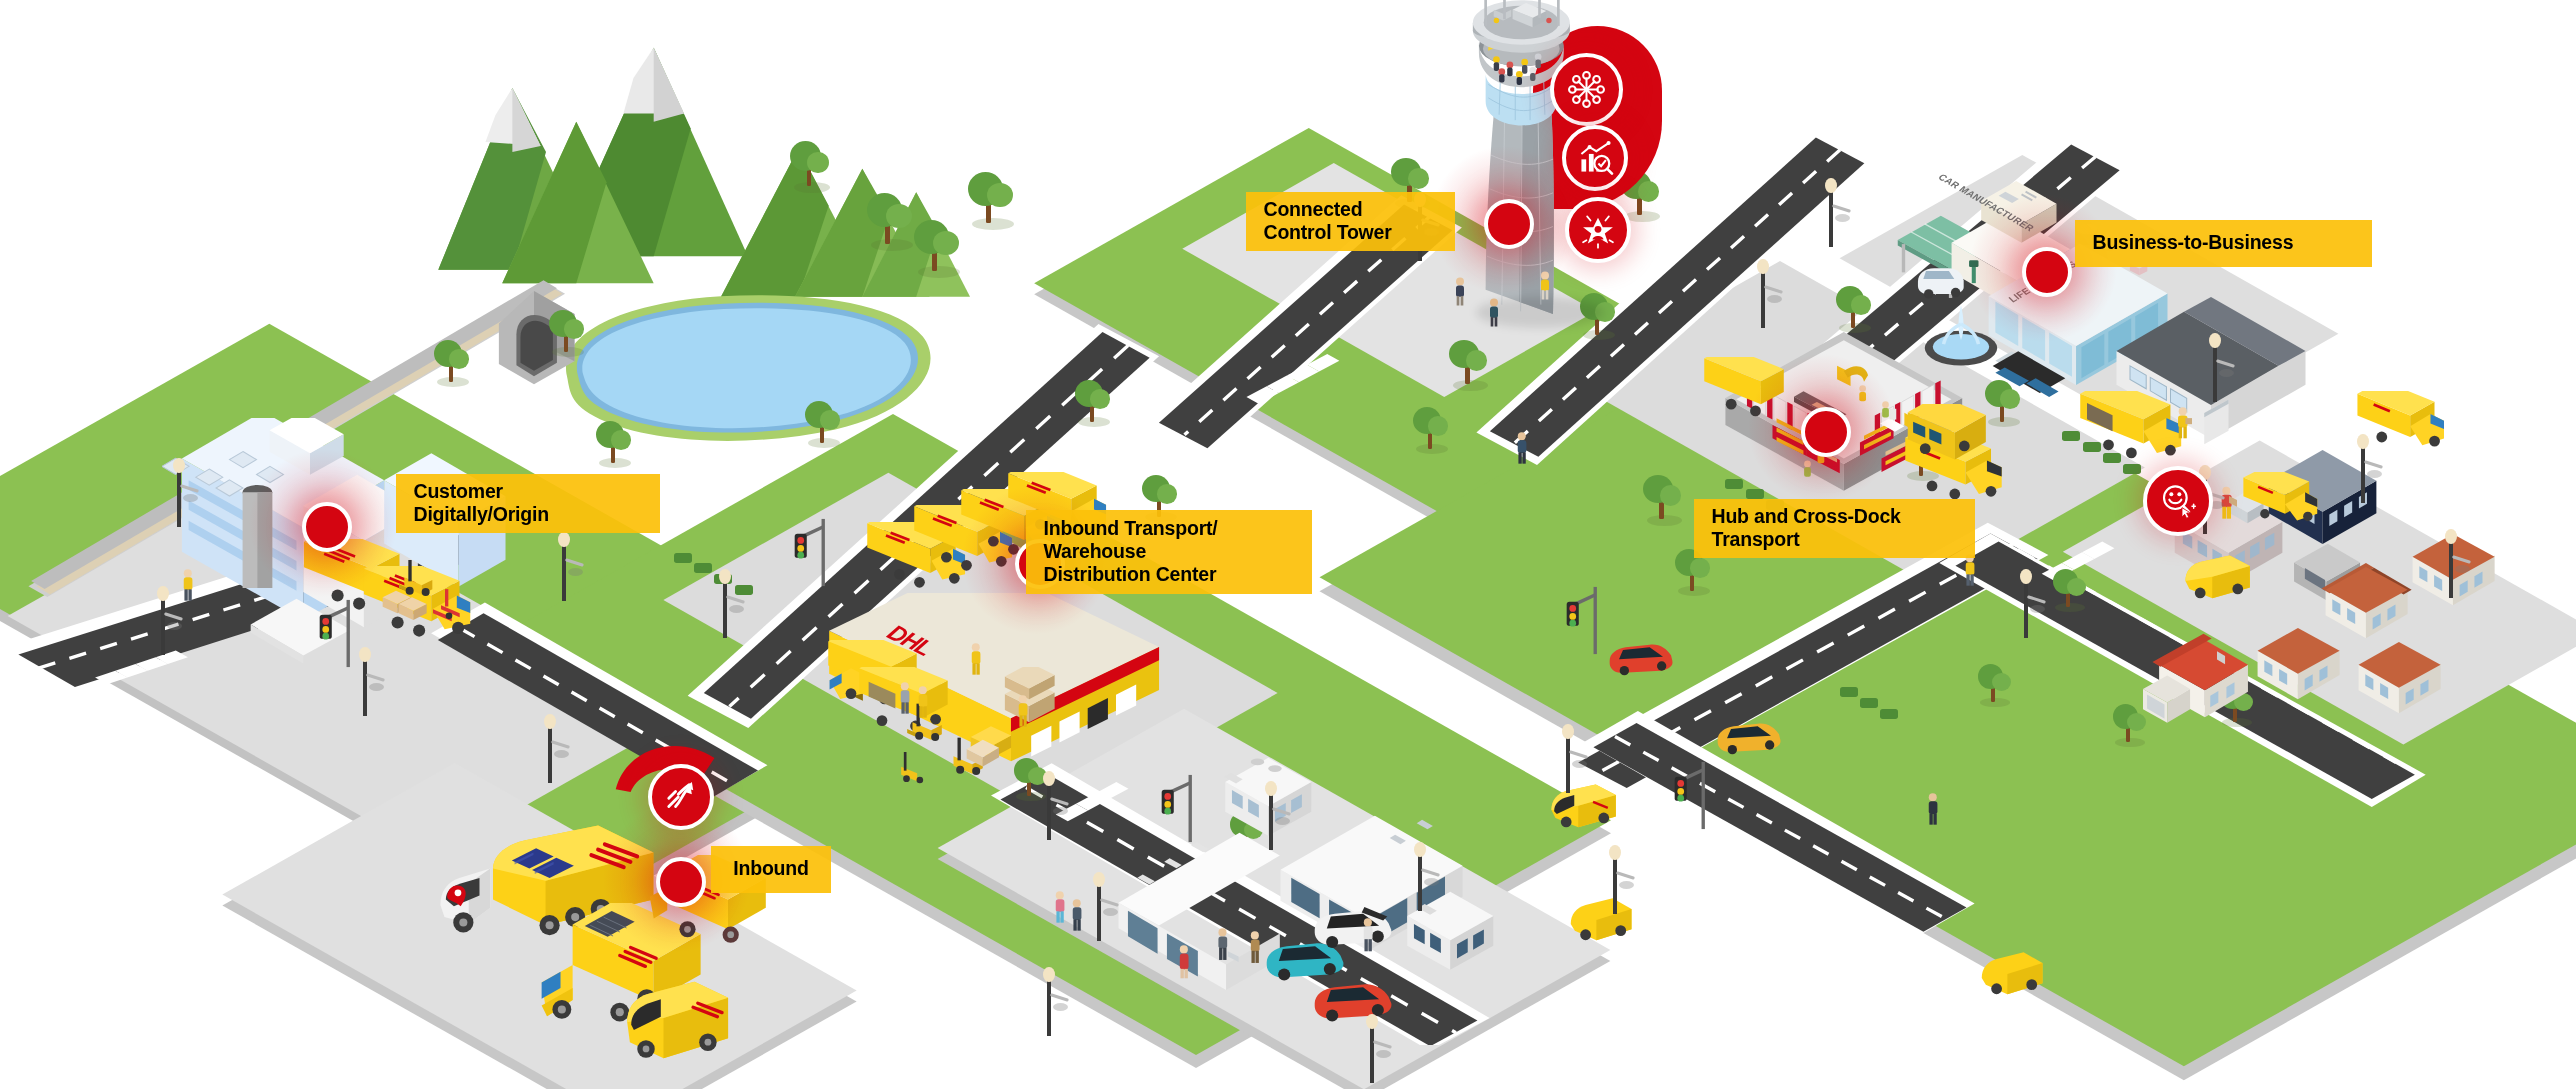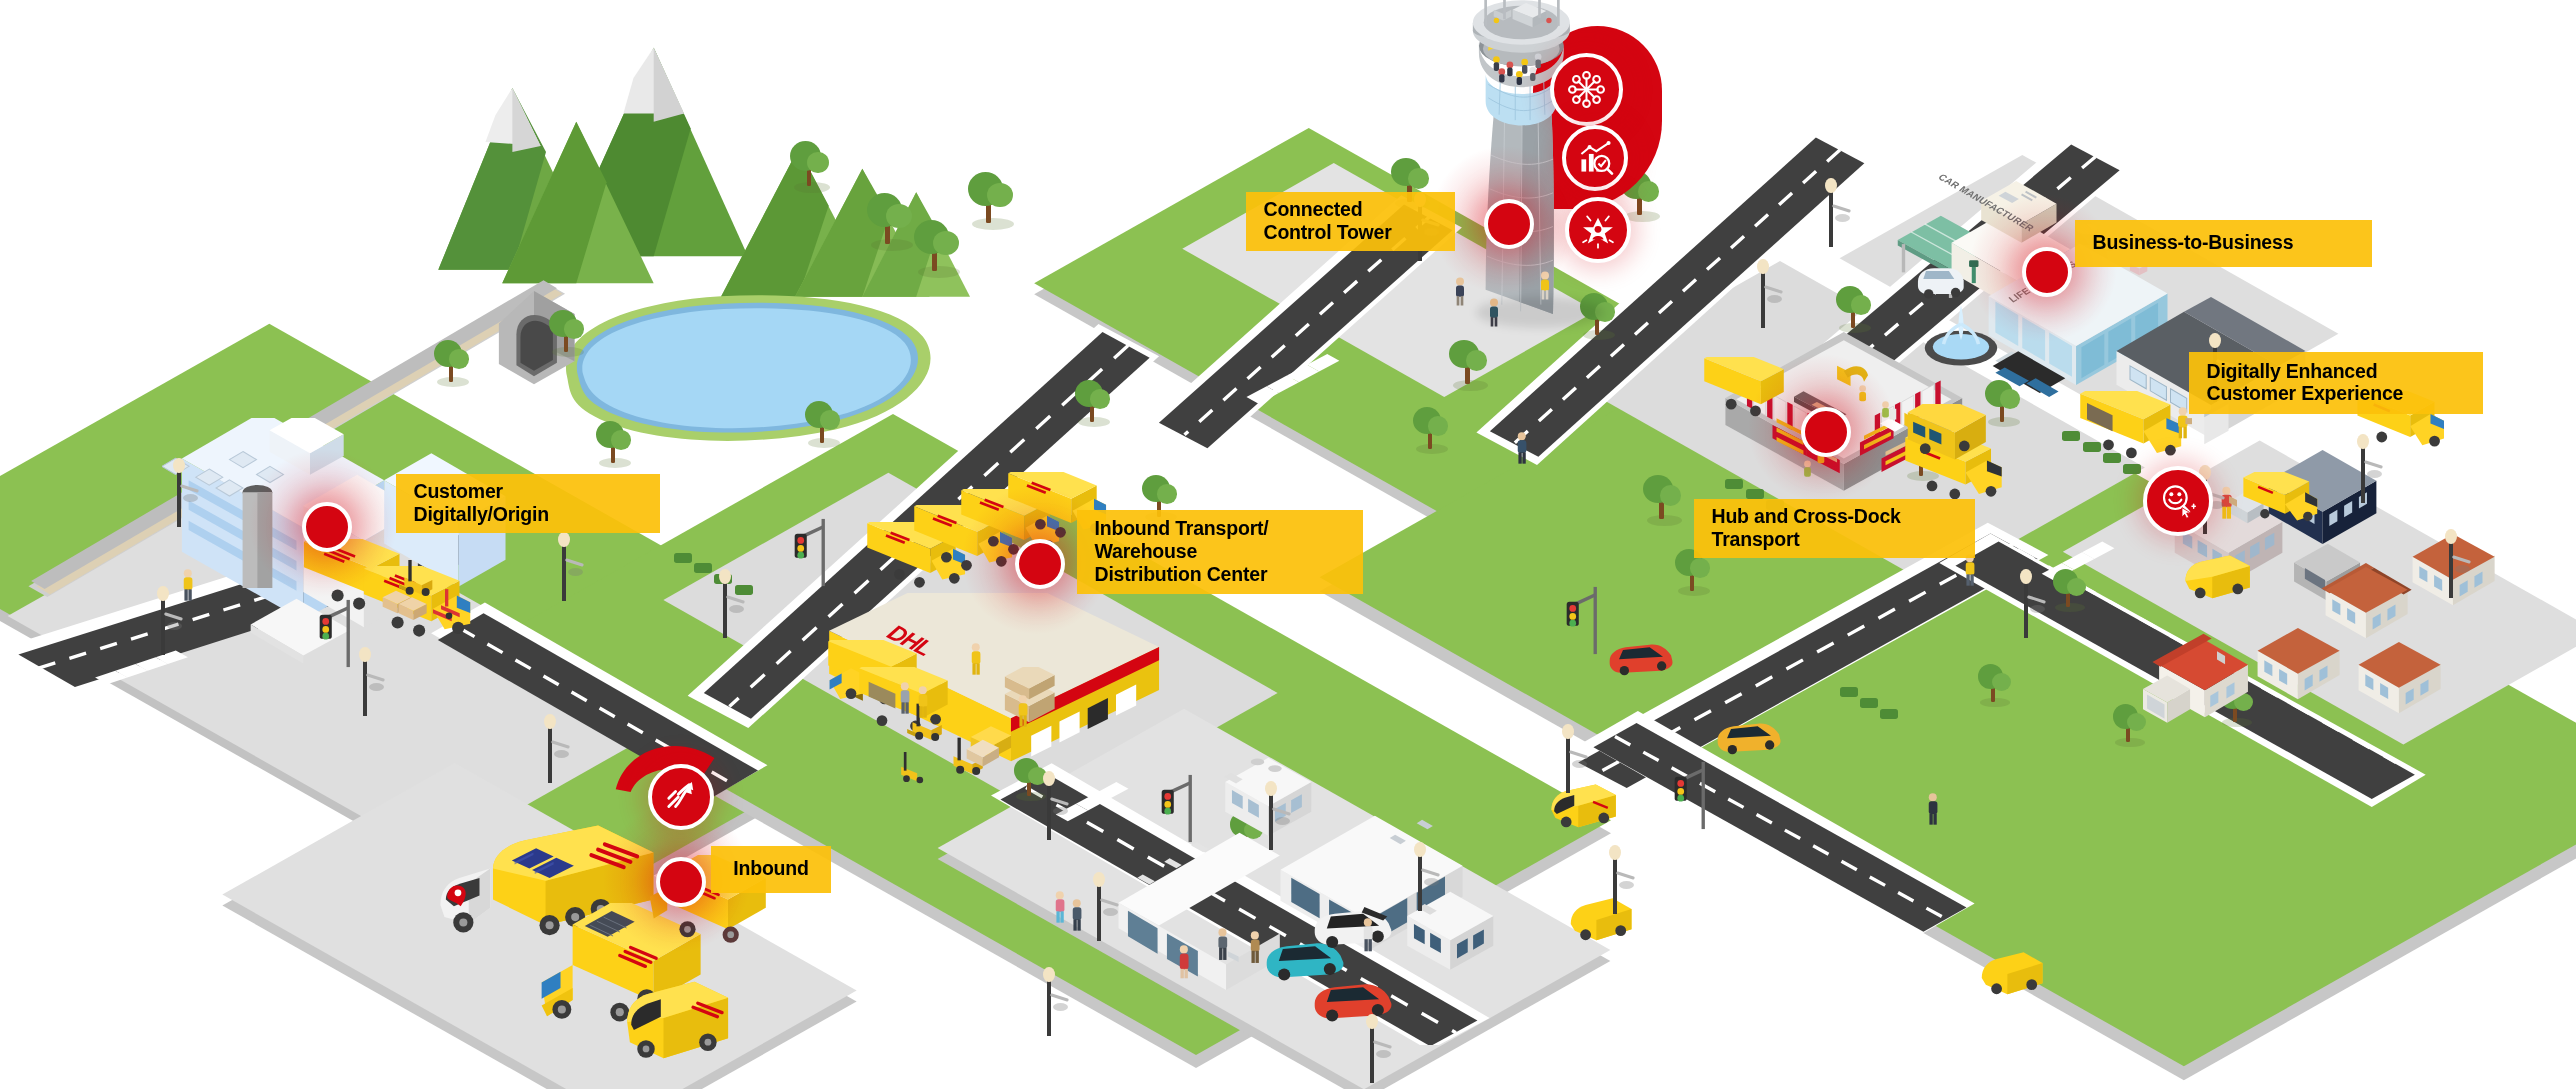--- a/index.html
+++ b/index.html
@@ -1894,28 +1894,26 @@
       <polygon points="44,6 46,18 34,14" fill="#fff"></polygon>
     </svg>
   </div>
 
   <div class="label" style="left:396px;top:474px;width:264px;height:59px;font-size:19.5px;">Customer
 Digitally/Origin</div>
 
   <div class="label" style="left:1246px;top:192px;width:209px;height:59px;font-size:19.5px;">Connected
 Control Tower</div>
 
-  <div class="label" style="left:1077px;top:510px;width:286px;height:84px;font-size:19.5px;">Inbound Transport/
+  <div class="label" style="left:1026px;top:510px;width:286px;height:84px;font-size:19.5px;">Inbound Transport/
 Warehouse
 Distribution Center</div>
 
   <div class="label" style="left:1694px;top:499px;width:281px;height:59px;font-size:19.5px;">Hub and Cross-Dock
 Transport</div>
 
   <div class="label" style="left:2075px;top:220px;width:297px;height:47px;font-size:19.5px;">Business-to-Business</div>
 
-  <div class="label" style="left:2189px;top:352px;width:294px;height:62px;font-size:19.5px;">Digitally Enhanced
-Customer Experience</div>
 
   <div class="label" style="left:711px;top:846px;width:120px;height:47px;font-size:19.5px;justify-content:center;">Inbound</div>
 
 </div>
 
 
 </body></html>

